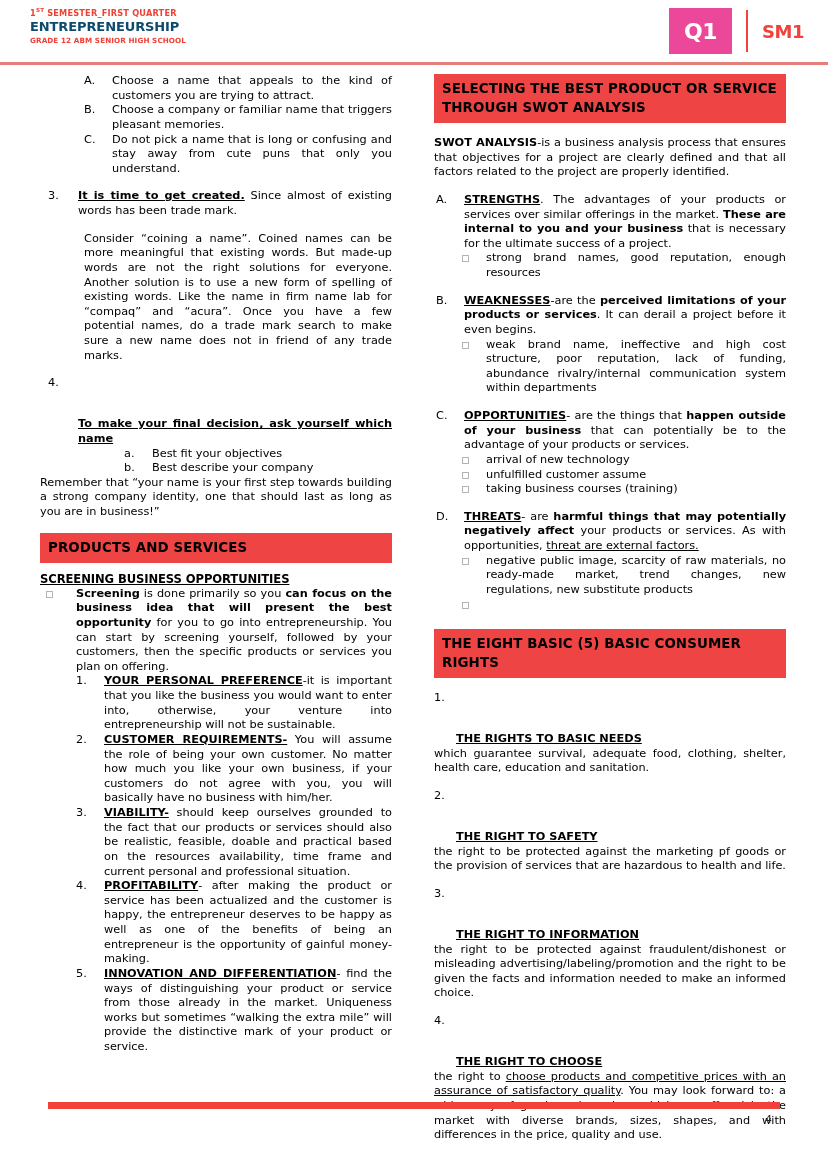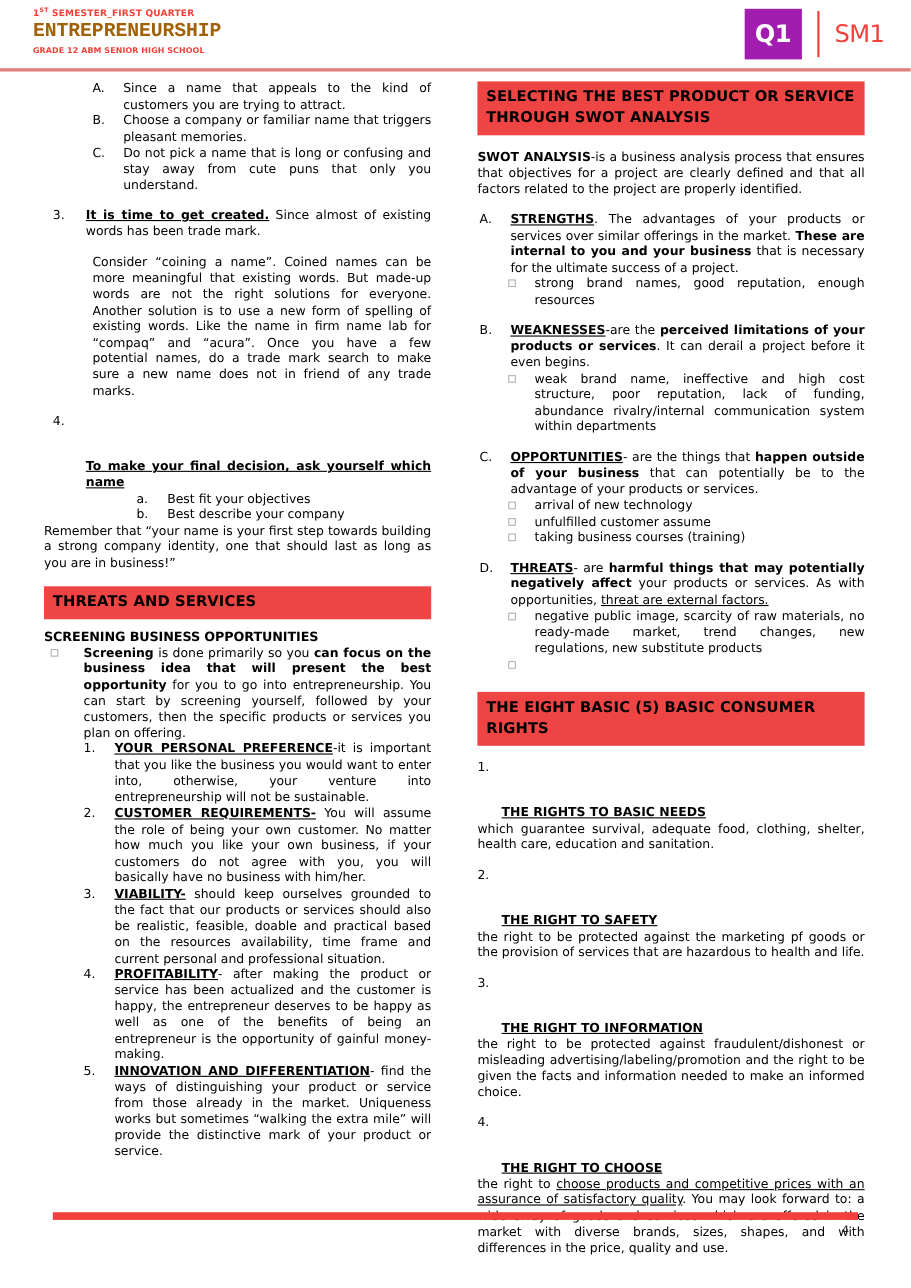--- a/index.html
+++ b/index.html
@@ -26,66 +26,65 @@
   .hdr-left { position: absolute; left: 30px; top: 7px; }
   .hdr-eyebrow {
     font-size: 8.2px;
     font-weight: 700;
     color: #ef4136;
     letter-spacing: 0.2px;
     line-height: 1.1;
   }
   .hdr-eyebrow sup { font-size: 5.6px; vertical-align: super; }
   .hdr-title {
-    font-size: 18px;
-    font-weight: 700;
-    color: #a16207;
+    font-size: 13px;
+    font-weight: 700;
+    color: #0c4a6e;
     letter-spacing: -0.1px;
     line-height: 1.25;
     margin-top: 1px;
-    font-family: Liberation Mono, monospace;
   }
   .hdr-sub {
     font-size: 7.2px;
     font-weight: 700;
     color: #ef4136;
     letter-spacing: 0.1px;
     margin-top: 2px;
     line-height: 1.1;
   }
   .hdr-right {
     position: absolute;
     right: 24px;
     top: 8px;
     display: flex;
     align-items: center;
     height: 46px;
   }
   .badge-q {
-    background: #a21caf;
+    background: #ec4899;
     color: #ffffff;
     font-size: 22px;
     font-weight: 700;
-    width: 52px;
+    width: 63px;
     height: 46px;
     display: flex;
     align-items: center;
     justify-content: center;
     letter-spacing: -0.5px;
   }
   .badge-div {
     width: 2px;
     height: 42px;
     background: #f2413b;
     margin: 0 14px;
   }
   .badge-sm {
     color: #f2413b;
-    font-size: 22px;
-    font-weight: 400;
+    font-size: 18px;
+    font-weight: 700;
     letter-spacing: -0.5px;
   }
   #header-rule {
     width: 100%;
     height: 3px;
     background: #d9534f;
     opacity: 0.75;
   }
 
   
@@ -122,20 +121,21 @@
     text-align: left;
     font-weight: 700;
     font-size: 13.4px;
     line-height: 1.42;
     padding: 5px 8px 6px 8px;
     box-sizing: border-box;
     letter-spacing: 0.1px;
   }
   .section-underline-head {
     font-weight: 700;
+    text-decoration: underline;
     font-size: 11.6px;
     letter-spacing: -0.1px;
   }
 
   
   .li {
     display: flex;
     align-items: flex-start;
     text-align: justify;
   }
@@ -225,21 +225,21 @@
   </div>
 </div>
 <div id="header-rule"></div>
 
 <div id="content">
 
   <div class="col left">
 
     <div class="li lvl-alpha">
       <span class="marker">A.</span>
-      <span class="body">Since a name that appeals to the kind of customers you are trying to attract.</span>
+      <span class="body">Choose a name that appeals to the kind of customers you are trying to attract.</span>
     </div>
     <div class="li lvl-alpha">
       <span class="marker">B.</span>
       <span class="body">Choose a company or familiar name that triggers pleasant memories.</span>
     </div>
     <div class="li lvl-alpha">
       <span class="marker">C.</span>
       <span class="body">Do not pick a name that is long or confusing and stay away from cute puns that only you understand.</span>
     </div>
 
@@ -267,21 +267,21 @@
     </div>
     <div class="li lvl-lower">
       <span class="marker">b.</span>
       <span class="body" style="text-align:left">Best describe your company</span>
     </div>
 
     <div class="para">Remember that “your name is your first step towards building a strong company identity, one that should last as long as you are in business!”</div>
 
     <div class="spacer-md"></div>
 
-    <div class="banner">THREATS AND SERVICES</div>
+    <div class="banner">PRODUCTS AND SERVICES</div>
 
     <div class="spacer-sm"></div>
 
     <div class="section-underline-head">SCREENING BUSINESS OPPORTUNITIES</div>
 
     <div class="li lvl-box">
       <span class="marker"><span class="box-glyph"></span></span>
       <span class="body"><span class="b">Screening</span><span> is done primarily so you </span><span class="b">can focus on the business idea that will present the best opportunity</span><span> for you to go into entrepreneurship. You can start by screening yourself, followed by your customers, then the specific products or services you plan on offering.</span></span>
     </div>
 

